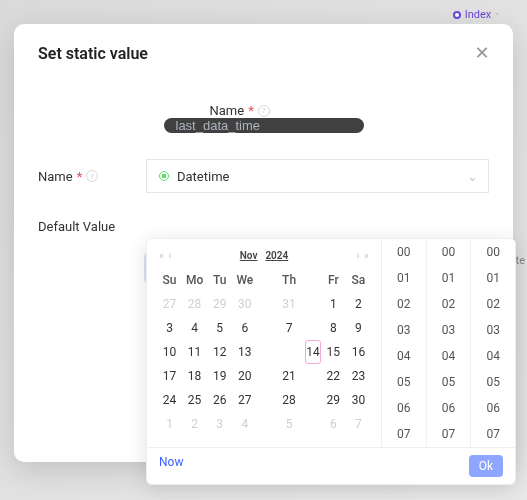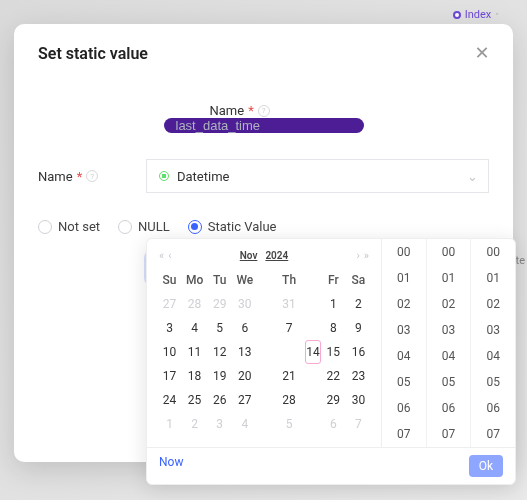--- a/index.html
+++ b/index.html
@@ -91,21 +91,21 @@
     font-size: 8px;
     color: #ccc;
     display:flex; align-items:center; justify-content:center;
   }
 
   .name-input {
     flex: 1;
     height: 34px;
     border: none;
     border-radius: 8px;
-    background: #4c1d95;
+    background: #404040;
     padding: 0 12px;
     font-size: 13px;
     color: #aeb3c0;
     outline: none;
   }
 
   .type-select {
     flex: 1;
     height: 34px;
     border: 1px solid #e6e6ea;
@@ -317,34 +317,21 @@
       <span class="info-icon">?</span>
     </div>
     <div class="type-select">
       <span class="type-dot"></span>
       <span>Datetime</span>
       <span class="chevron">⌄</span>
     </div>
   </div>
 
   <div class="field-row">
-    <div class="radio-row">
-      <div class="radio">
-        <span class="radio-circle"></span>
-        <span>Not set</span>
-      </div>
-      <div class="radio">
-        <span class="radio-circle"></span>
-        <span>NULL</span>
-      </div>
-      <div class="radio selected">
-        <span class="radio-circle"></span>
-        <span>Static Value</span>
-      </div>
-    </div>
+    <div class="field-label">Default Value</div>
   </div>
 
   <div class="date-input-wrap">
     <input placeholder="Select date" style="">
     <span class="cal-icon">
       <svg width="13" height="13" viewBox="0 0 24 24" fill="none" stroke="currentColor" stroke-width="2">
         <rect x="3" y="5" width="18" height="16" rx="2"></rect>
           <path d="M3 9h18M8 3v4M16 3v4"></path>
       </svg>
     </span>

